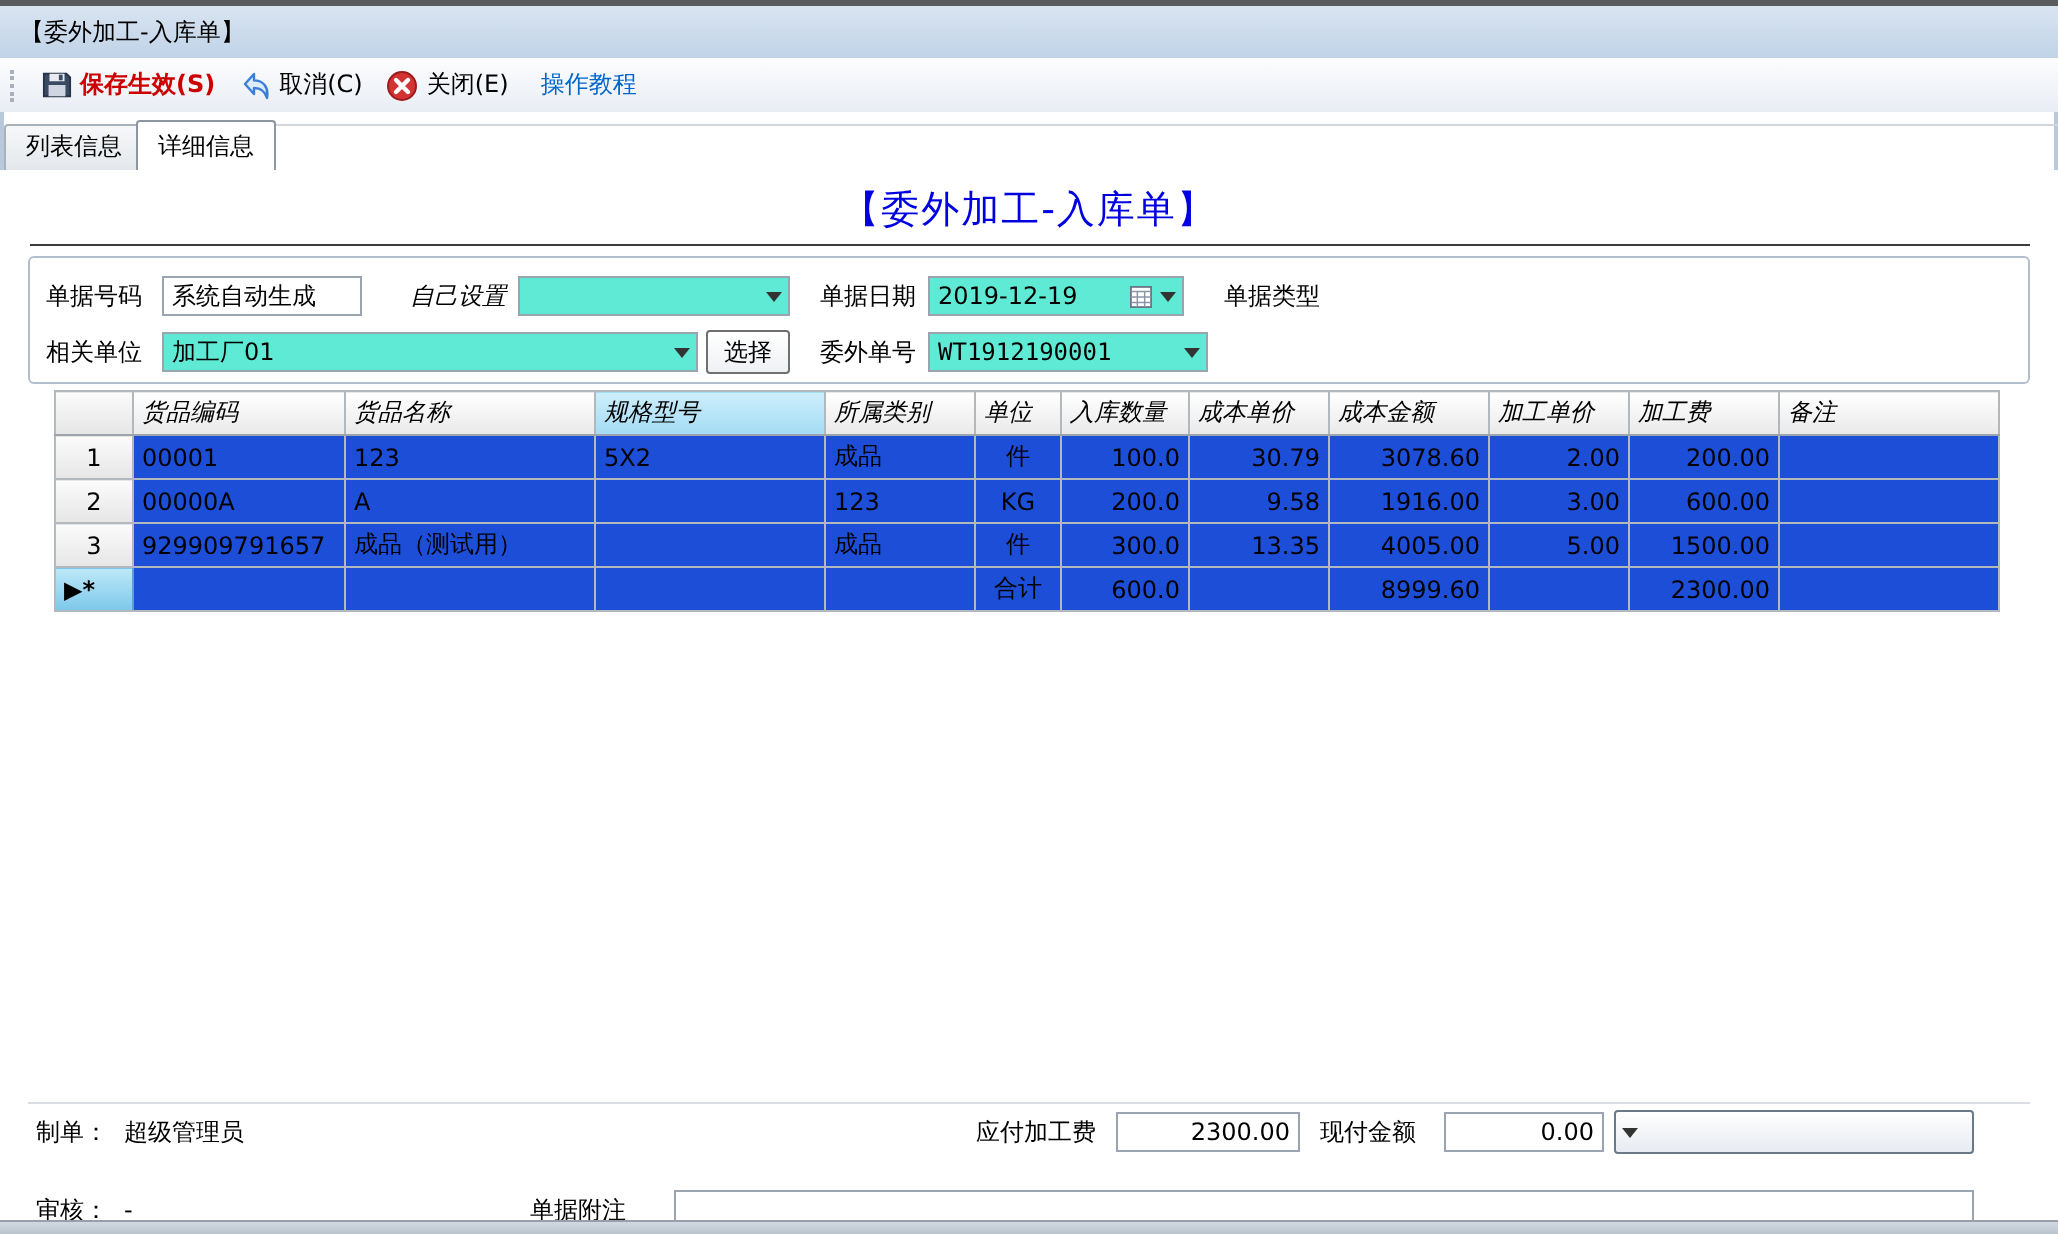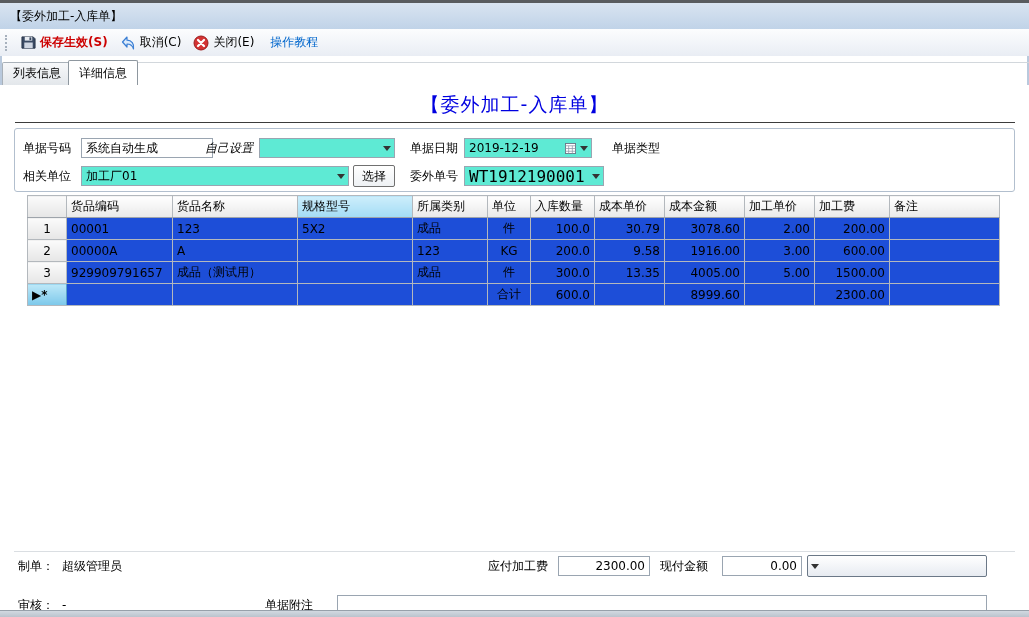--- a/index.html
+++ b/index.html
@@ -50,21 +50,21 @@
   .combo3d { border:1px solid #6b7887; border-radius:2px; background:linear-gradient(#ffffff,#e7ebf1); }
   .btn { position:absolute; height:22px; border:1px solid #707070; border-radius:2px;
          background:linear-gradient(#ffffff,#eef1f4); text-align:center; line-height:20px; }
 
   
   table.grid { position:absolute; left:27px; top:110px; width:972px; border-collapse:collapse;
                table-layout:fixed; font-size:12px; }
   .grid th, .grid td { border:1px solid #b3b8bd; height:22px; padding:0 4px; overflow:hidden;
                        white-space:nowrap; }
   .grid th { background:linear-gradient(#ffffff,#e9e9e9); font-weight:normal; text-align:left;
-             border-bottom:1px solid #9ea4ab; }
+             border-bottom:1px solid #9ea4ab;font-style:italic; }
   .grid th.hl { background:linear-gradient(#cdeefb,#a3dcf5); }
   .grid th.rowhdr, .grid td.rowhdr { background:linear-gradient(#fbfbfb,#e6e6e6); text-align:center; }
   .grid td { background:#1d4ed8; }
   .grid td.r { text-align:right; }
   .grid td.c { text-align:center; }
   .grid td.newrow { background:linear-gradient(#bde8f8,#7cc8ea); border-right:1px solid #5ba3c9;
                     text-align:left; font-weight:bold; }
   .grid-bottom-line { position:absolute; left:14px; top:466px; width:1001px; height:1px; background:#dadee2; }
 
   
@@ -127,21 +127,21 @@
   <div class="tab tab2 active">详细信息</div>
 
   <div class="page">
 
     <div class="form-title">【委外加工-入库单】</div>
     <div class="title-rule"></div>
 
     <div class="header-panel">
 
       <span class="lbl" style="left:8px; top:9px;">单据号码</span>
-      <input class="txt" style="left: 66px; top: 9px; width: 132px;" value="系统自动生成">
+      <input class="txt" style="left: 66px; top: 9px; width: 100px;" value="系统自动生成">
       <span class="lbl" style="left:190px; top:9px;font-style:italic;">自己设置</span>
       <div class="combo" style="left:244px; top:9px; width:136px;">
         <span class="ctext"></span>
         <span class="carrow">
             <span class="tri"></span>
           </span>
       </div>
       <span class="lbl" style="left:395px; top:9px;">单据日期</span>
       <div class="combo" style="left:449px; top:9px; width:128px;">
         <span class="ctext">2019-12-19</span>
@@ -160,21 +160,21 @@
       <span class="lbl" style="left:8px; top:37px;">相关单位</span>
       <div class="combo" style="left:66px; top:37px; width:268px;">
         <span class="ctext">加工厂01</span>
         <span class="carrow">
             <span class="tri"></span>
           </span>
       </div>
       <div class="btn" style="left:338px; top:36px; width:42px;">选择</div>
       <span class="lbl" style="left:395px; top:37px;">委外单号</span>
       <div class="combo" style="left:449px; top:37px; width:140px;">
-        <span class="ctext" style="font-family:'DejaVu Sans Mono',monospace; font-size:16px;">WT1912190001</span>
+        <span class="ctext" style="font-family:'DejaVu Sans Mono',monospace; font-size:12px;">WT1912190001</span>
         <span class="carrow">
             <span class="tri"></span>
           </span>
       </div>
     </div>
 
     <table class="grid">
       <colgroup>
         <col style="width:39px">
           <col style="width:106px">

